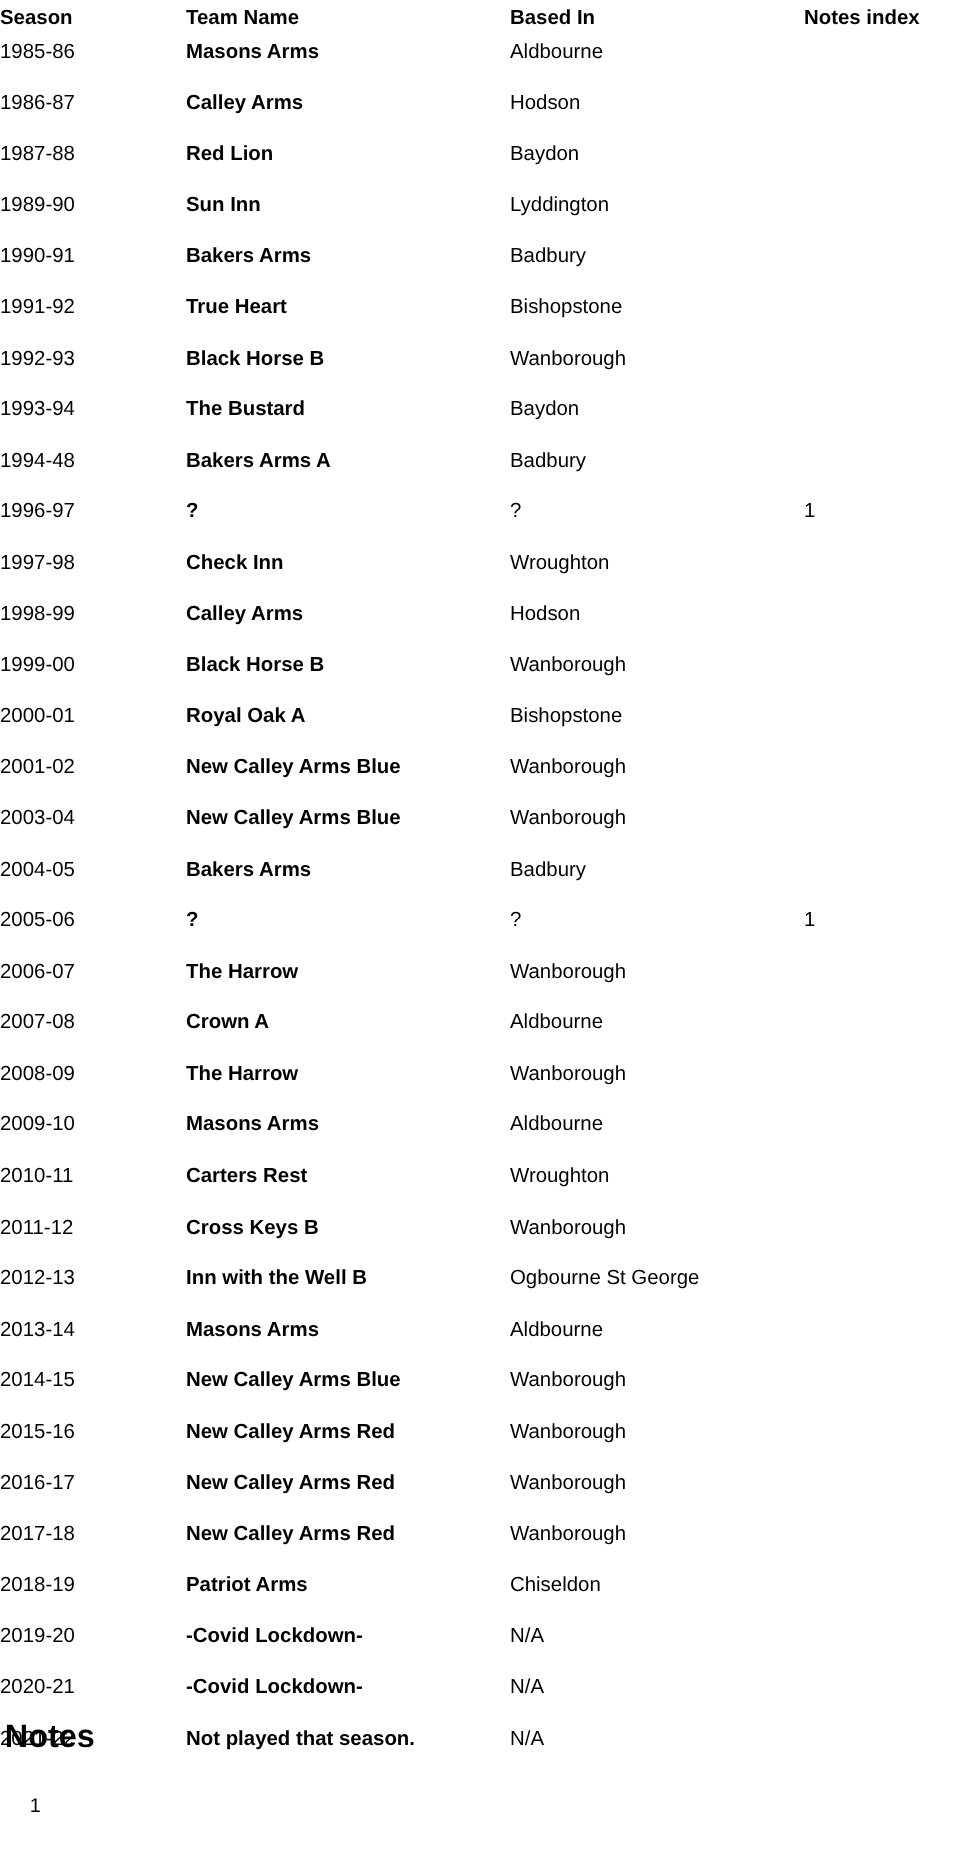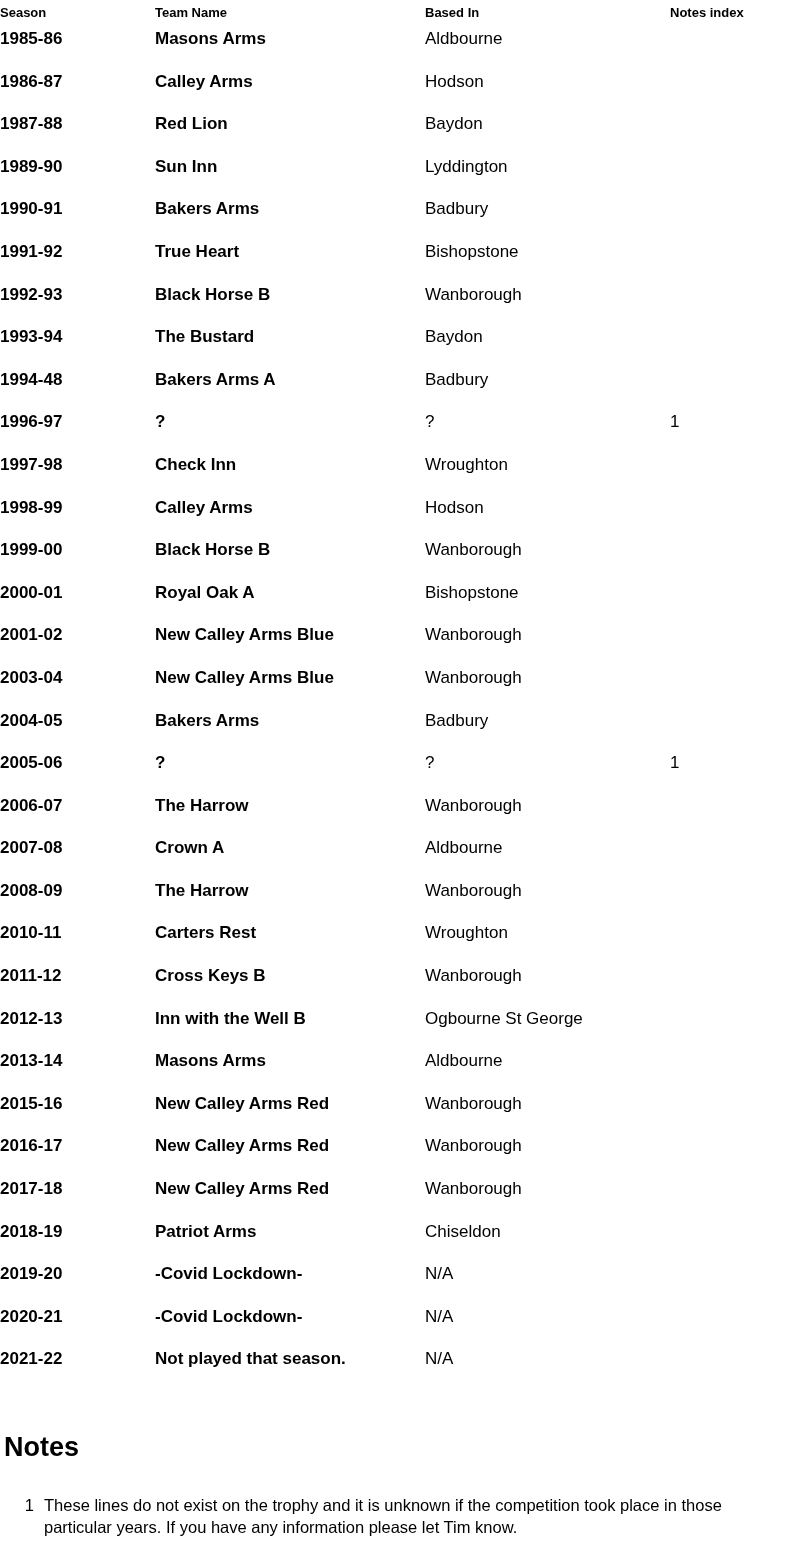--- a/index.html
+++ b/index.html
@@ -29,31 +29,31 @@
   table.roll th,
   table.roll td {
     text-align: left;
     vertical-align: top;
     font-size: 17px;
     line-height: 1.0;
     padding: 0;
   }
   table.roll thead th {
     font-weight: bold;
-    font-size: 13px;
+    font-size: 17px;
     padding-top: 6px;
     padding-bottom: 6px;
   }
   
   col.c-season { width: 155px; }
   col.c-team   { width: 270px; }
   col.c-based  { width: 245px; }
   col.c-notes  { width: 130px; }
 
-  .cell-season { padding-left: 48px; font-weight: bold; }
+  .cell-season { padding-left: 48px; }
   .cell-team   { padding-left: 0px; font-weight: bold; }
   .cell-based  { padding-left: 0px; }
   .cell-notes  { text-align: right; padding-right: 22px; }
 
   thead .cell-notes { text-align: right; padding-right: 22px; margin-left: 10px; }
 
   table.roll tbody td {
     height: 32.6px;
     padding-top: 5px;
     padding-bottom: 5px;
@@ -234,20 +234,26 @@
           <td class="cell-based">Aldbourne</td>
           <td class="cell-notes"></td>
         </tr>
         <tr>
           <td class="cell-season">2008-09</td>
           <td class="cell-team">The Harrow</td>
           <td class="cell-based">Wanborough</td>
           <td class="cell-notes"></td>
         </tr>
         <tr>
+          <td class="cell-season">2009-10</td>
+          <td class="cell-team">Masons Arms</td>
+          <td class="cell-based">Aldbourne</td>
+          <td class="cell-notes"></td>
+        </tr>
+        <tr>
           <td class="cell-season">2010-11</td>
           <td class="cell-team">Carters Rest</td>
           <td class="cell-based">Wroughton</td>
           <td class="cell-notes"></td>
         </tr>
         <tr>
           <td class="cell-season">2011-12</td>
           <td class="cell-team">Cross Keys B</td>
           <td class="cell-based">Wanborough</td>
           <td class="cell-notes"></td>
@@ -258,20 +264,26 @@
           <td class="cell-based">Ogbourne St George</td>
           <td class="cell-notes"></td>
         </tr>
         <tr>
           <td class="cell-season">2013-14</td>
           <td class="cell-team">Masons Arms</td>
           <td class="cell-based">Aldbourne</td>
           <td class="cell-notes"></td>
         </tr>
         <tr>
+          <td class="cell-season">2014-15</td>
+          <td class="cell-team">New Calley Arms Blue</td>
+          <td class="cell-based">Wanborough</td>
+          <td class="cell-notes"></td>
+        </tr>
+        <tr>
           <td class="cell-season">2015-16</td>
           <td class="cell-team">New Calley Arms Red</td>
           <td class="cell-based">Wanborough</td>
           <td class="cell-notes"></td>
         </tr>
         <tr>
           <td class="cell-season">2016-17</td>
           <td class="cell-team">New Calley Arms Red</td>
           <td class="cell-based">Wanborough</td>
           <td class="cell-notes"></td>
@@ -307,17 +319,16 @@
           <td class="cell-notes"></td>
         </tr>
       </tbody>
   </table>
 
   <h2 class="notes-heading">Notes</h2>
 
   <div class="notes-list" id="notes-list">
       <div class="note-row">
         <div class="note-index">1</div>
-        <div class="note-text">These lines do not exist on the trophy and it is unknown if the competition took place in those particular years. If you have any information please let Tim know.</div>
       </div>
     </div>
 
 </div>
 
 </body></html>

